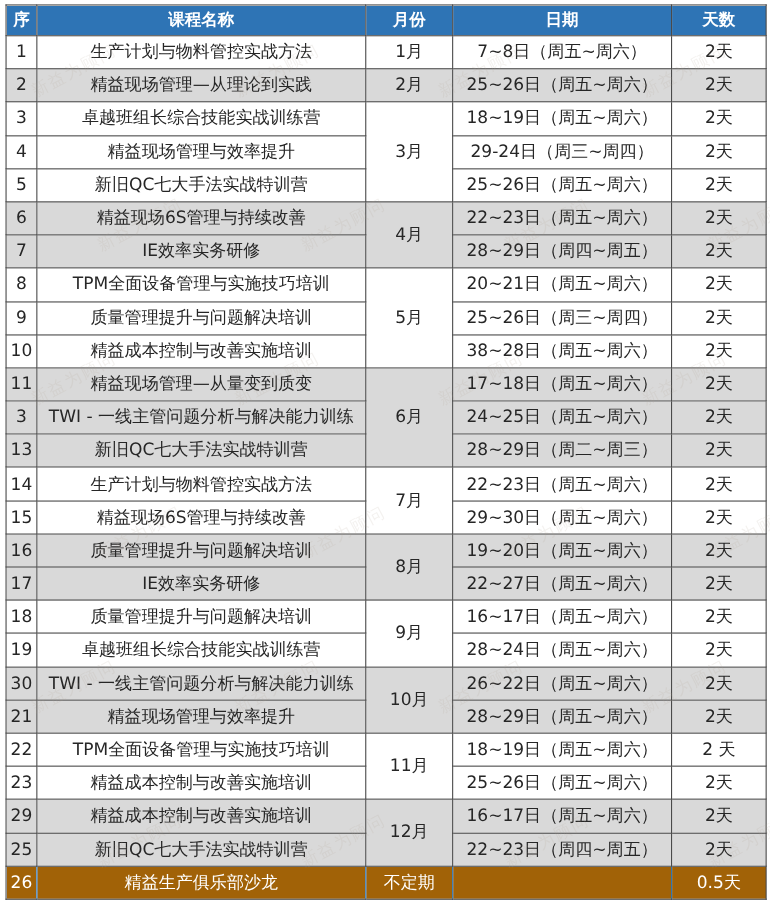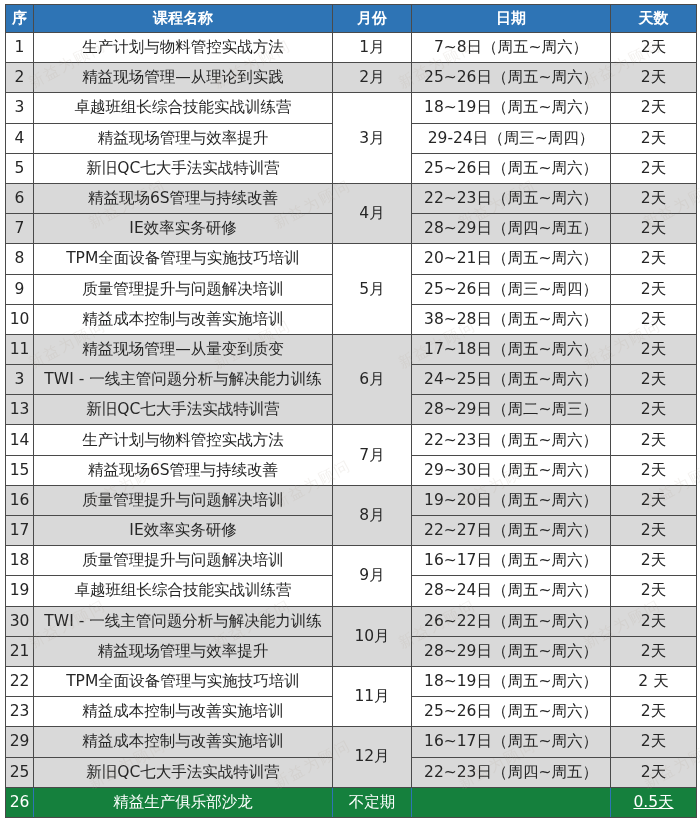--- a/index.html
+++ b/index.html
@@ -41,27 +41,27 @@
     color:#ffffff;
     font-weight:bold;
     height:27px;
     font-size:15px;
   }
   table.schedule tbody tr { height:30.2px; }
   td.cell-course { text-align:left; padding-left:7px; }
   tr.shade-gray td  { background:#D9D9D9; }
   tr.shade-white td { background:#ffffff; }
   tr.shade-highlight td {
-    background:#15803d;
+    background:#a16207;
     color:#ffffff;
     border-left:1px solid #2E74B5;
     border-right:1px solid #2E74B5;
   }
   tr.shade-highlight td:first-child { border-left-color:#4a4a4a; }
-  tr.shade-highlight td:last-child  { border-right-color:#4a4a4a;text-decoration:underline; }
+  tr.shade-highlight td:last-child  { border-right-color:#4a4a4a; }
 
   .watermark-layer {
     position:absolute; inset:0;
     z-index:5;
     pointer-events:none;
   }
   .watermark-layer span {
     position:absolute;
     color:#b0a292;
     opacity:0.14;

